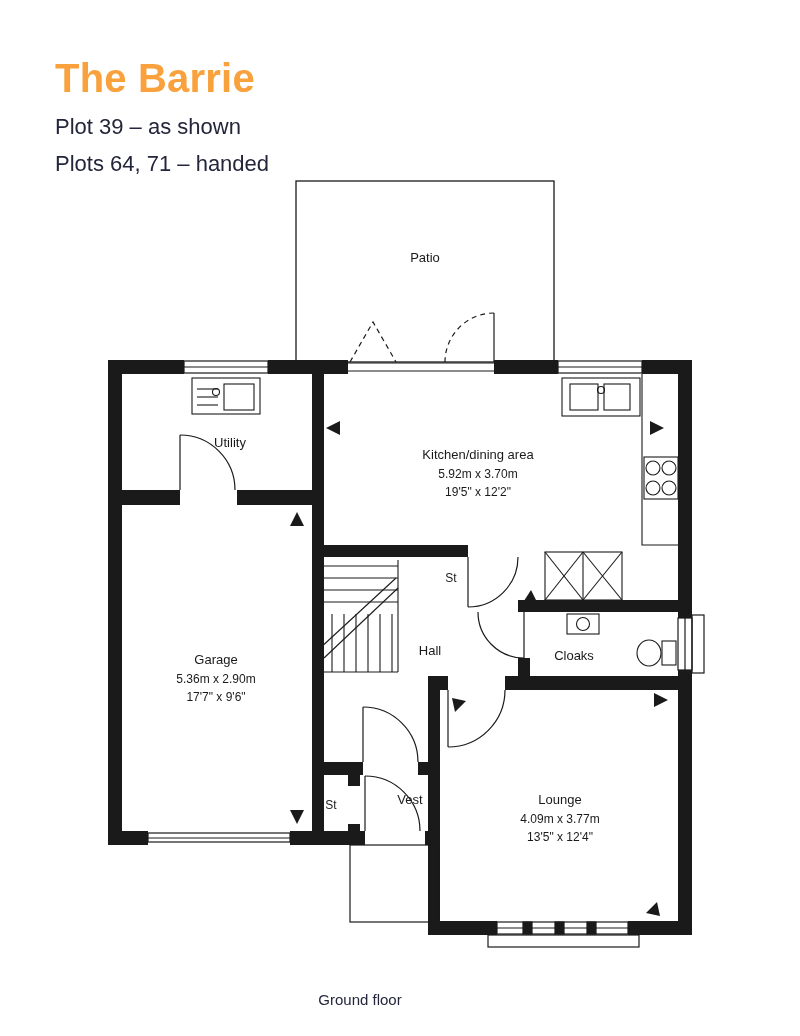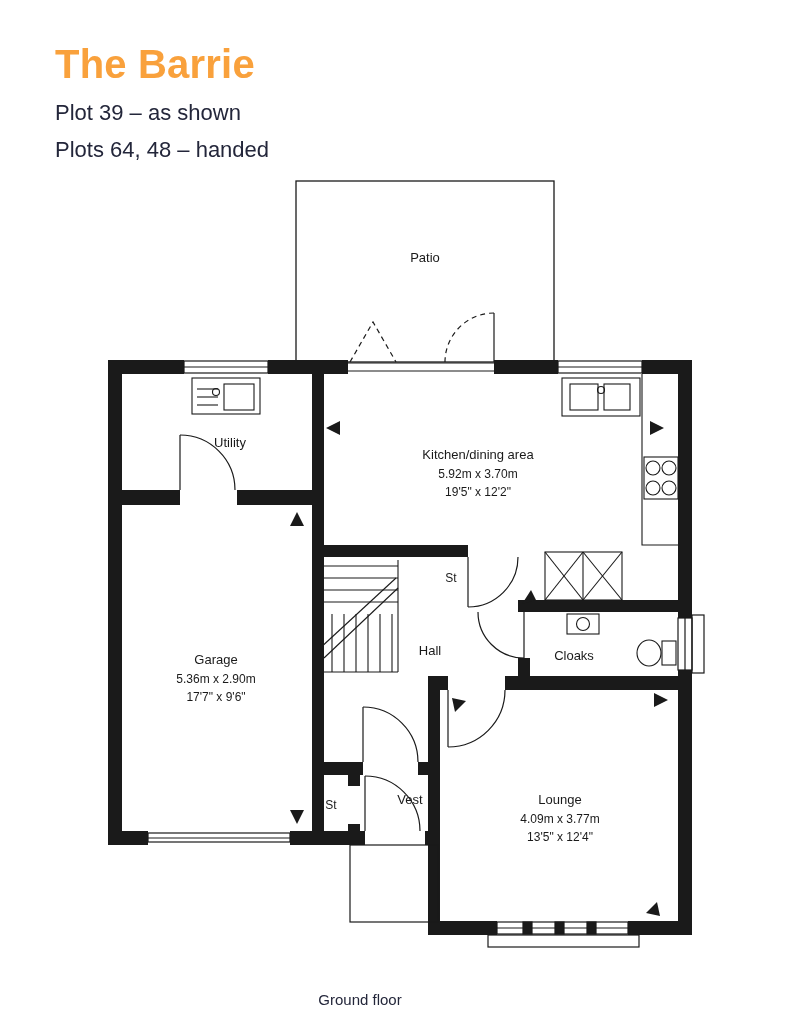--- a/index.html
+++ b/index.html
@@ -1,35 +1,35 @@
 <!DOCTYPE html>
 <html><head>
 <meta charset="utf-8">
 <style>
   html,body { margin:0; padding:0; }
   body {
     width:800px; height:1036px; position:relative; background:#ffffff;
     font-family:"Liberation Sans", sans-serif; overflow:hidden;
   }
-  .header { position:absolute; left:55px; top:42px; }
+  .header { position:absolute; left:55px; top:56px; }
   .title { margin:0; font-size:40px; font-weight:700; color:#F9A13C; letter-spacing:0.2px; }
   .plot-line { margin:13px 0 0 0; font-size:22px; color:#23263A; }
   .plot-line + .plot-line { margin-top:11px; }
   #plan { position:absolute; left:0; top:0; }
   .caption { position:absolute; top:991px; left:0; width:720px; text-align:center;
     font-size:15px; color:#23263A; margin:0; }
   svg text { fill:#1A1A1A; }
 </style>
 </head>
 <body>
 
 <div class="header">
   <h1 class="title">The Barrie</h1>
   <p class="plot-line">Plot 39 – as shown</p>
-  <p class="plot-line">Plots 64, 48 – handed</p>
+  <p class="plot-line">Plots 64, 71 – handed</p>
 </div>
 
 <svg id="plan" width="800" height="1036" viewBox="0 0 800 1036">
 
   <g fill="none" stroke="#1A1A1A" stroke-width="1.3">
     <rect x="296" y="181" width="258" height="181"></rect>
   </g>
 
   <g fill="#1A1A1A" stroke="none">
     <rect x="108" y="360" width="76" height="14"></rect>

